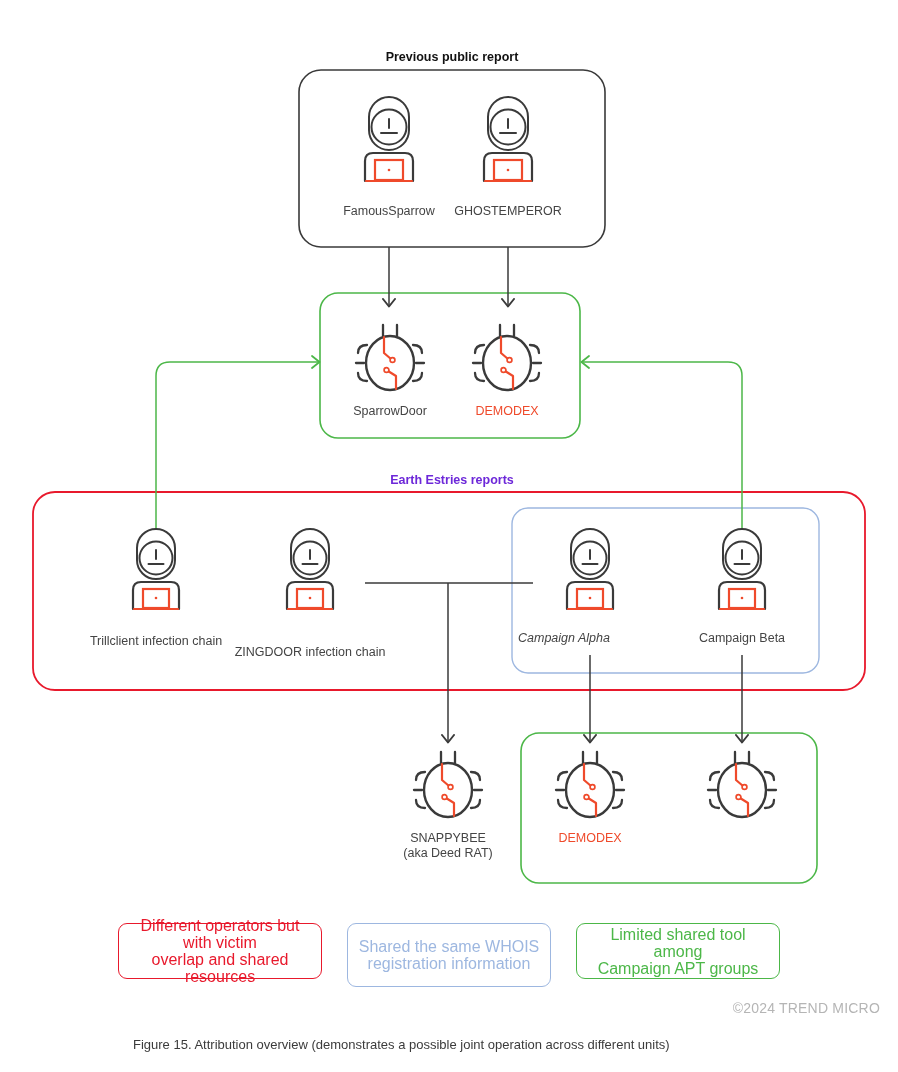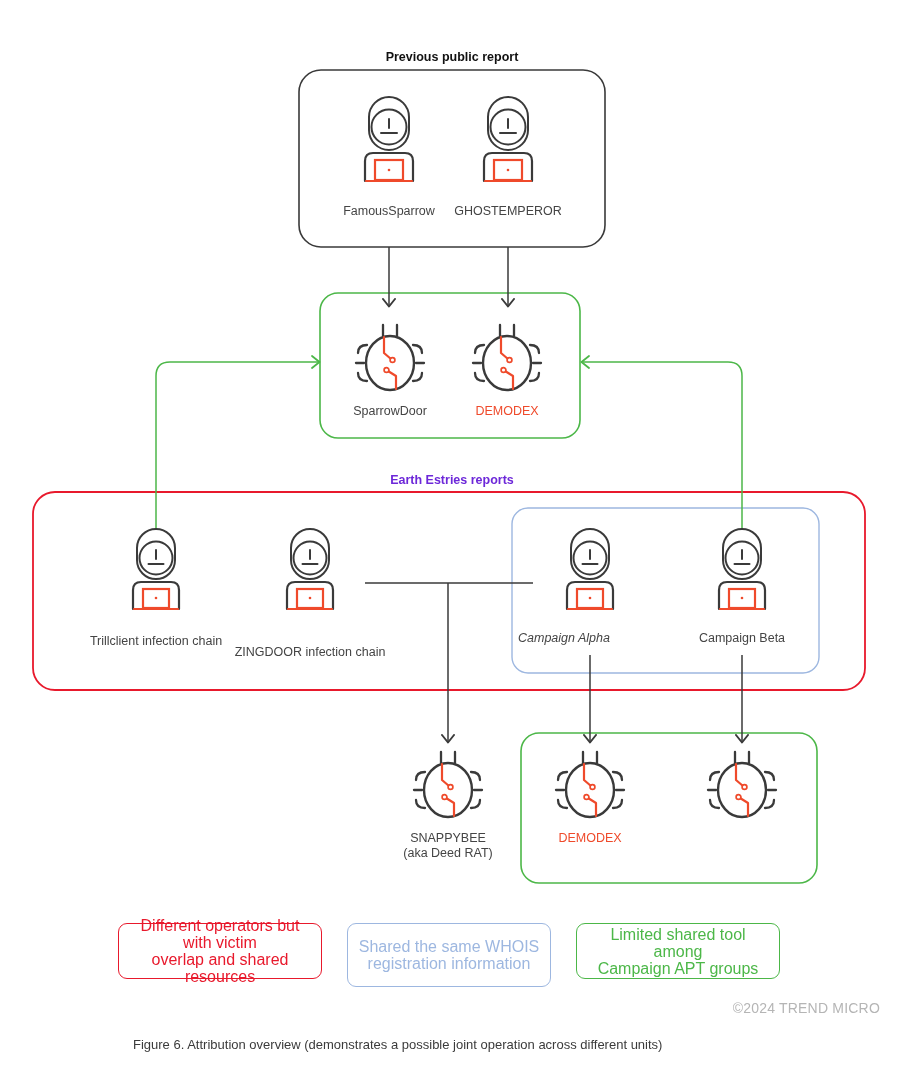--- a/index.html
+++ b/index.html
@@ -249,15 +249,15 @@
 
   <div class="legend green" style="left:576px;top:923px;width:204px;height:56px;">
     <div>
       <div>Limited shared tool among</div>
       <div>Campaign APT groups</div>
     </div>
   </div>
 
   <div class="copyright" style="right:18px;top:1000px;">©2024 TREND MICRO</div>
 
-  <div class="caption" style="left:133px;top:1037px;">Figure 6. Attribution overview (demonstrates a possible joint operation across different units)</div>
+  <div class="caption" style="left:133px;top:1037px;">Figure 15. Attribution overview (demonstrates a possible joint operation across different units)</div>
 
 </div>
 
 </body></html>

